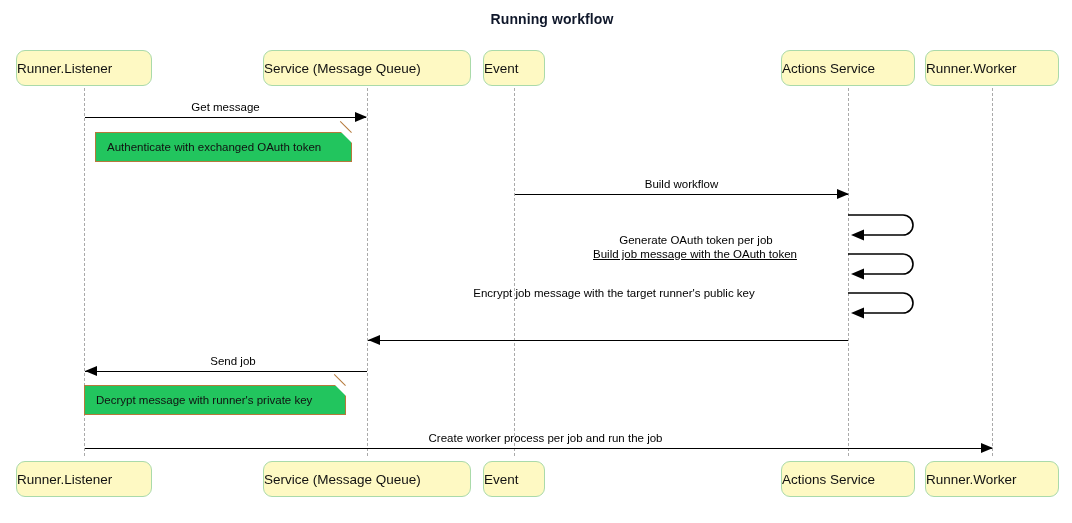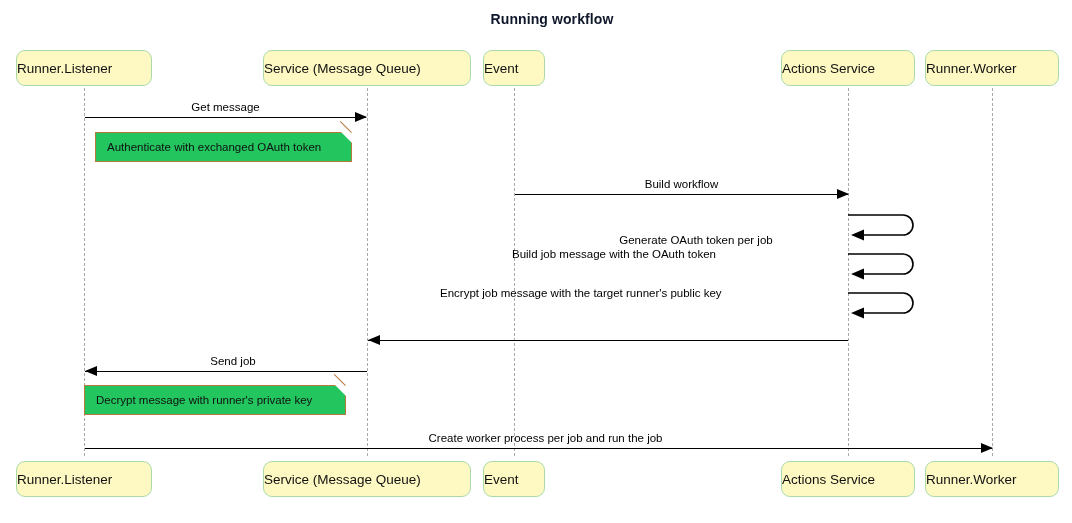--- a/index.html
+++ b/index.html
@@ -182,29 +182,29 @@
     </svg>
   </div>
   <div class="msg-label" style="left:548px; top:209px; width:296px; text-align:center;margin-top:25px;">Generate OAuth token per job</div>
 
   <div class="selfloop" style="left:848px; top:248px;">
     <svg width="80" height="32" viewBox="0 0 80 32">
       <path d="M0,6 L55,6 A10,10 0 0 1 55,26 L14,26" fill="none" stroke="#000000" stroke-width="1.6"></path>
       <polygon points="16,20.5 16,31.5 3,26" fill="#000000"></polygon>
     </svg>
   </div>
-  <div class="msg-label" style="left:512px; top:248px; width:316px; text-align:left;">Build job message with the OAuth token</div>
+  <div class="msg-label" style="left:537px; top:248px; width:316px; text-align:center;text-decoration:underline;">Build job message with the OAuth token</div>
 
   <div class="selfloop" style="left:848px; top:287px;">
     <svg width="80" height="32" viewBox="0 0 80 32">
       <path d="M0,6 L55,6 A10,10 0 0 1 55,26 L14,26" fill="none" stroke="#000000" stroke-width="1.6"></path>
       <polygon points="16,20.5 16,31.5 3,26" fill="#000000"></polygon>
     </svg>
   </div>
-  <div class="msg-label" style="left:440px; top:287px; width:404px; text-align:left;">Encrypt job message with the target runner's public key</div>
+  <div class="msg-label" style="left:412px; top:287px; width:404px; text-align:center;">Encrypt job message with the target runner's public key</div>
 
   <div class="msg-line" style="left:368px; top:340px; width:480px;"></div>
   <div class="arrowhead left" style="left:368px; top:335px;"></div>
 
   <div class="msg-line" style="left:85px; top:371px; width:282px;"></div>
   <div class="arrowhead left" style="left:85px; top:366px;"></div>
   <div class="msg-label" style="left:92px; top:355px; width:282px;">Send job</div>
 
   <div class="msg-line" style="left:85px; top:448px; width:907px;"></div>
   <div class="arrowhead right" style="left:981px; top:443px;"></div>

